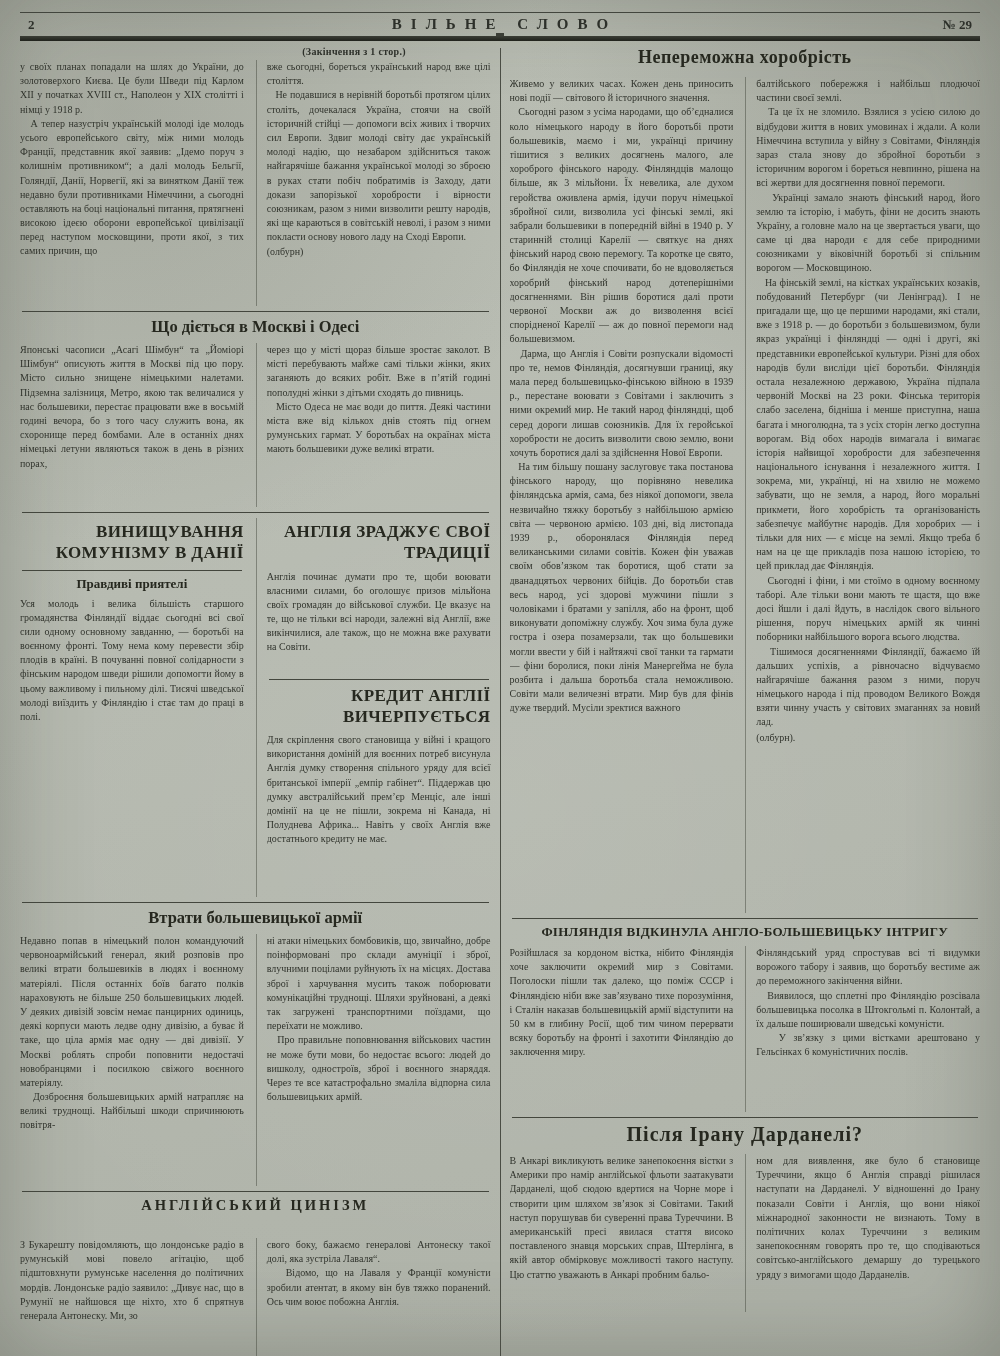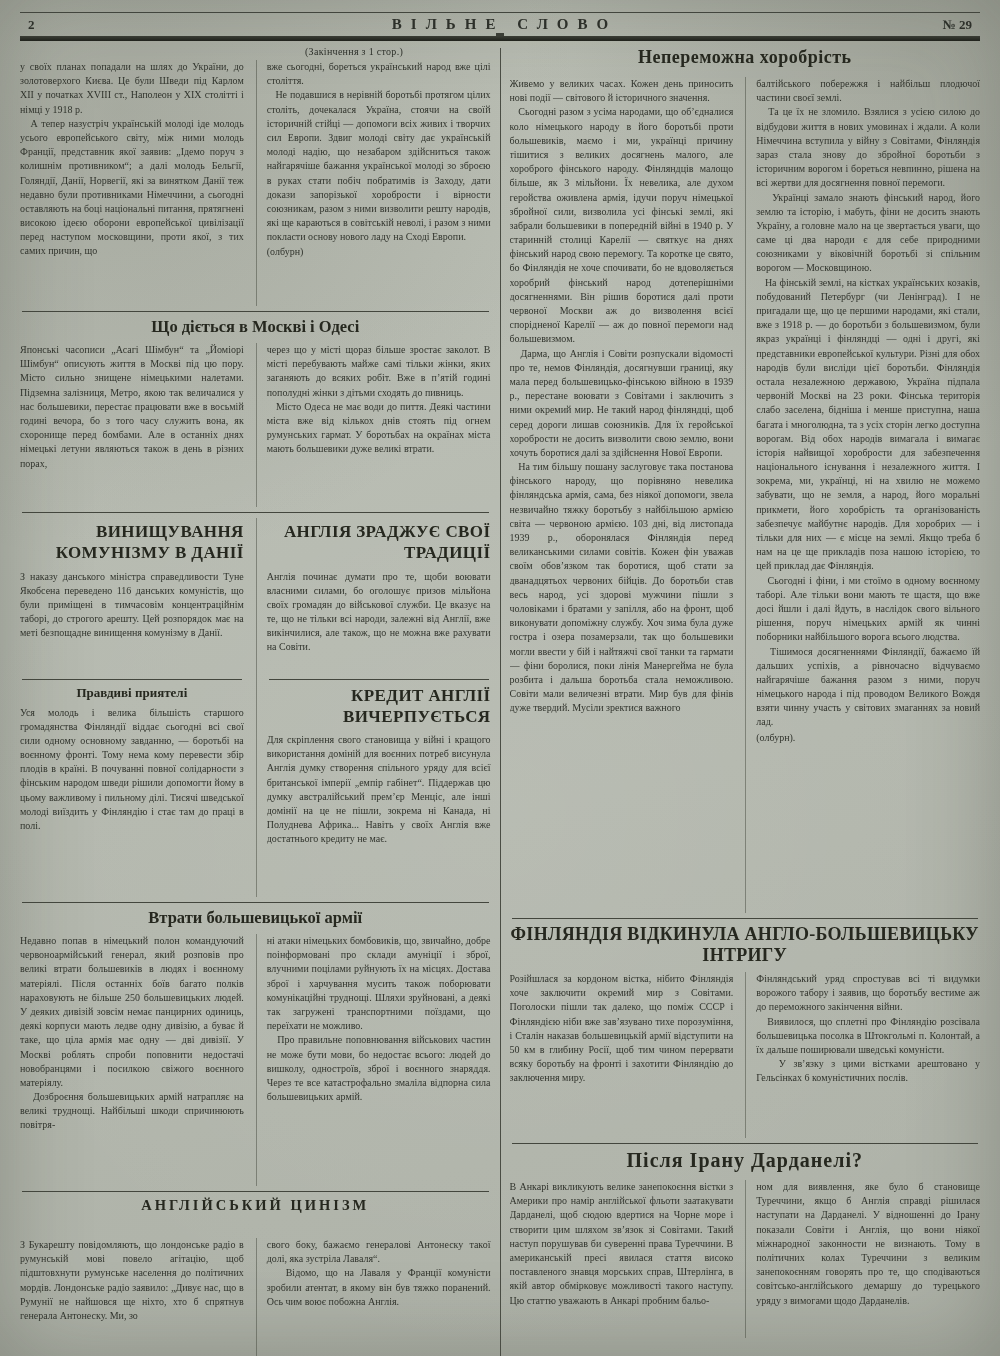--- a/index.html
+++ b/index.html
@@ -43,27 +43,27 @@
   .h-intro{height:246px}
   .h-moscow{height:164px}
   .h-losses{height:252px}
   .h-cyn{height:124px}
   .h-main{height:836px}
   .h-intrigue{height:166px}
   .h-dard{height:158px}
   .b1{height:104px;overflow:hidden}
   .b2{height:164px;overflow:hidden}
   
-  .cont{width:52%;margin-left:45%;text-align:center;font-size:10px;font-weight:normal;letter-spacing:.3px;margin-bottom:3px}
+  .cont{width:52%;margin-left:45%;text-align:center;font-size:10px;font-weight:bold;letter-spacing:.3px;margin-bottom:3px}
   .head-lg{font-size:18px;font-weight:bold;text-align:center;letter-spacing:.5px;margin:1px 0 9px;color:#26281f}
   .head-md{font-size:16.5px;font-weight:bold;text-align:center;margin:3px 0 6px;color:#26281f}
   .head-md2{font-size:13px;font-weight:bold;text-align:center;margin:3px 0 5px;color:#26281f}
   .head-sm{font-size:17px;font-weight:bold;text-align:right;letter-spacing:.4px;line-height:1.25;margin:3px 0 6px;min-height:32px;color:#26281f}
   .head-caps{font-size:14.5px;font-weight:bold;text-align:center;letter-spacing:3px;margin:3px 0 24px;color:#26281f}
-  .head-banner{font-size:18px;font-weight:bold;text-align:center;letter-spacing:.3px;margin:2px 0 6px;color:#26281f}
+  .head-banner{font-size:13px;font-weight:bold;text-align:center;letter-spacing:.3px;margin:2px 0 6px;color:#26281f}
   .head-dard{font-size:20px;font-weight:bold;text-align:center;letter-spacing:1px;margin:4px 0 8px;color:#26281f}
 </style>
 </head>
 <body>
 
 <div class="page">
 
   <header class="mast">
     <div class="mast-top-rule"></div>
     <div class="mast-row">
@@ -101,21 +101,20 @@
         <div class="col">
           <p class="body">через що у місті щораз більше зростає заколот. В місті перебувають майже самі тільки жінки, яких заганяють до всяких робіт. Вже в п’ятій годині пополудні жінки з дітьми сходять до пивниць.
    Місто Одеса не має води до пиття. Деякі частини міста вже від кількох днів стоять під огнем румунських гармат. У боротьбах на окраїнах міста мають большевики дуже великі втрати.</p>
         </div>
       </div>
 
       <div class="rule"></div>
       <div class="twocol">
         <div class="col">
           <h3 class="head-sm">ВИНИЩУВАННЯ КОМУНІЗМУ В ДАНІЇ</h3>
-          <p class="body b1">З наказу данського міністра справедливости Туне Якобсена переведено 116 данських комуністів, що були приміщені в тимчасовім концентраційнім таборі, до строгого арешту. Цей розпорядок має на меті безпощадне винищення комунізму в Данії.</p>
           <div class="rule"></div>
           <h3 class="head-md2">Правдиві приятелі</h3>
           <p class="body b2">Уся молодь і велика більшість старшого громадянства Фінляндії віддає сьогодні всі свої сили одному основному завданню, — боротьбі на воєнному фронті. Тому нема кому перевести збір плодів в країні. В почуванні повної солідарности з фінським народом шведи рішили допомогти йому в цьому важливому і пильному ділі. Тисячі шведської молоді виїздить у Фінляндію і стає там до праці в полі.</p>
         </div>
         <div class="col">
           <h3 class="head-sm">АНГЛІЯ ЗРАДЖУЄ СВОЇ ТРАДИЦІЇ</h3>
           <p class="body b1">Англія починає думати про те, щоби воювати власними силами, бо оголошує призов мільйона своїх громадян до військової служби. Це вказує на те, що не тільки всі народи, залежні від Англії, вже викінчилися, але також, що не можна вже рахувати на Совіти.</p>
           <div class="rule"></div>
           <h3 class="head-sm">КРЕДИТ АНГЛІЇ ВИЧЕРПУЄТЬСЯ</h3>
           <p class="body b2">Для скріплення свого становища у війні і кращого використання доміній для воєнних потреб висунула Англія думку створення спільного уряду для всієї британської імперії „емпір габінет“. Піддержав цю думку австралійський прем’єр Менціс, але інші домінії на це не пішли, зокрема ні Канада, ні Полуднева Африка... Навіть у своїх Англія вже достатнього кредиту не має.</p>

